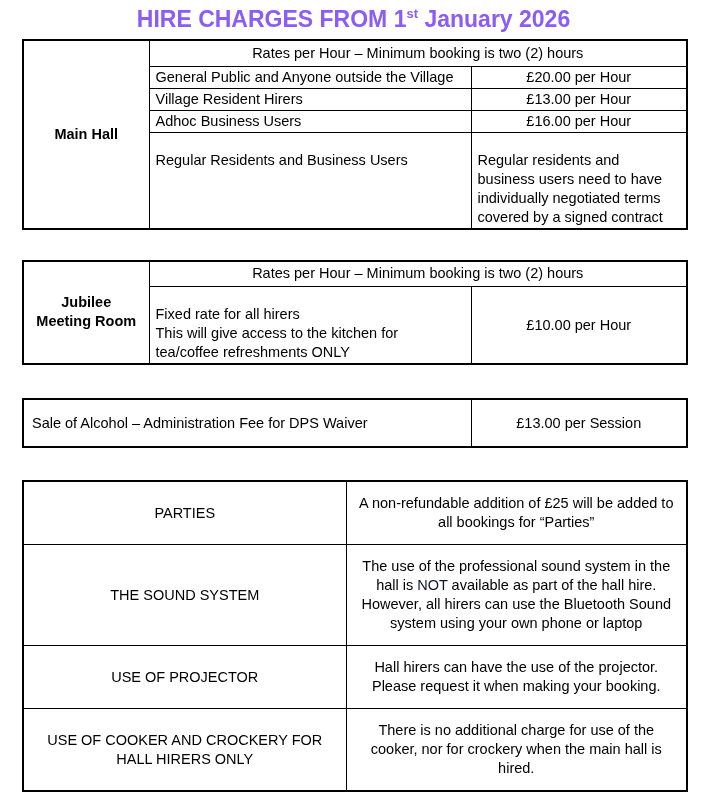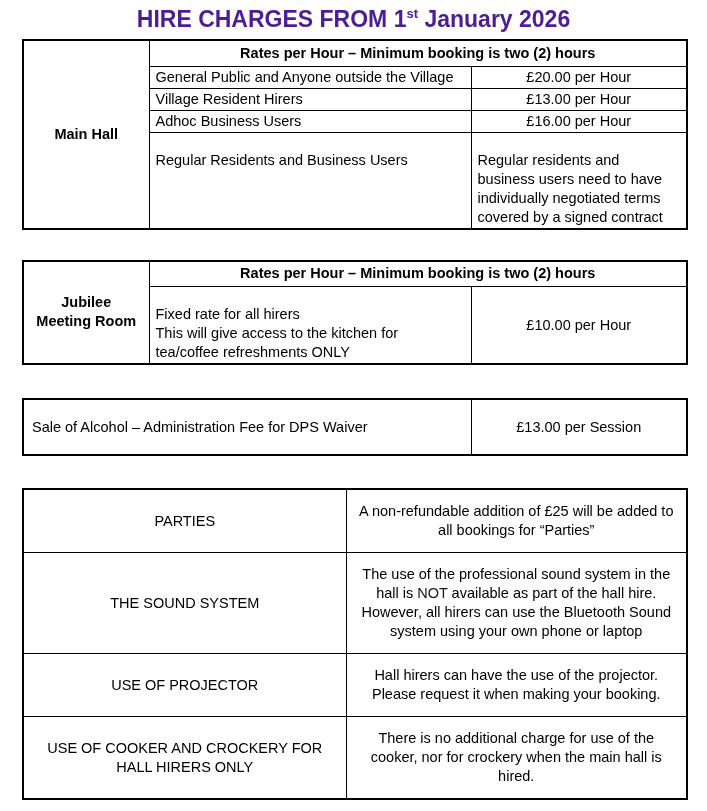--- a/index.html
+++ b/index.html
@@ -34,21 +34,21 @@
     font-size: 14.5px;
     line-height: 19px;
     overflow: hidden;
   }
   .t1 { margin-top: 6px; }
   .t2 { margin-top: 30px; }
   .t3 { margin-top: 33px; }
   .t4 { margin-top: 32px; }
   td.hdr {
     font-size: 17px;
-    font-weight: bold;
+    font-weight: normal;
     text-align: center;
     vertical-align: middle;
     margin-top: 28px;
   }
   td.room {
     font-weight: bold;
     font-size: 15px;
     text-align: center;
     vertical-align: middle;
   }
@@ -79,21 +79,21 @@
     text-align: center;
     vertical-align: middle;
     padding: 12px 12px;
   }
 </style>
 </head>
 <body>
 
 <div class="page">
 
-  <div class="title" style="color: #4c1d95;">
+  <div class="title" style="color: #8b5cf6;">
     <span>HIRE CHARGES FROM 1</span><sup>st</sup><span> January 2026</span>
   </div>
 
   <table class="t t1">
     <colgroup>
         <col style="width:126px">
         <col style="width:322px">
         <col style="width:216px">
       </colgroup>
     <tbody>
@@ -143,21 +143,21 @@
     </tr>
   </tbody>
     </table>
 
   <table class="t t3">
     <colgroup>
         <col style="width:448px">
         <col style="width:216px">
       </colgroup>
     <tbody>
-        <tr style="height:56px">
+        <tr style="height:48px">
       <td class="desc" style="padding-left:8px">Sale of Alcohol – Administration Fee for DPS Waiver</td>
       <td class="rate">£13.00 per Session</td>
     </tr>
   </tbody>
     </table>
 
   <table class="t t4">
     <colgroup>
         <col style="width:323px">
         <col style="width:341px">

